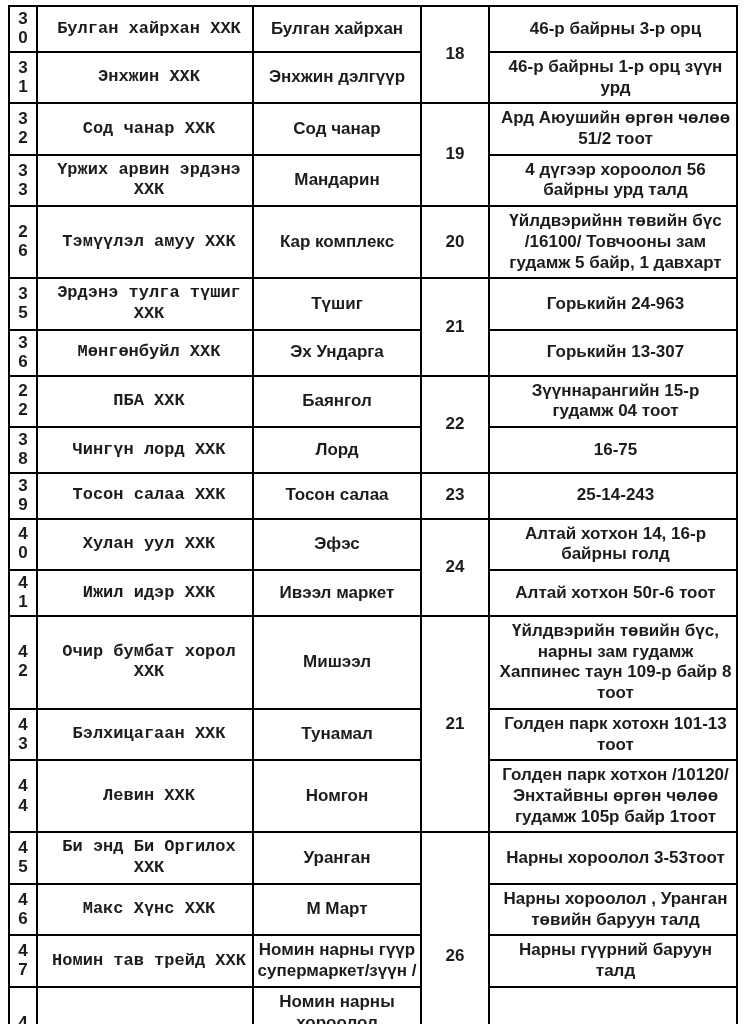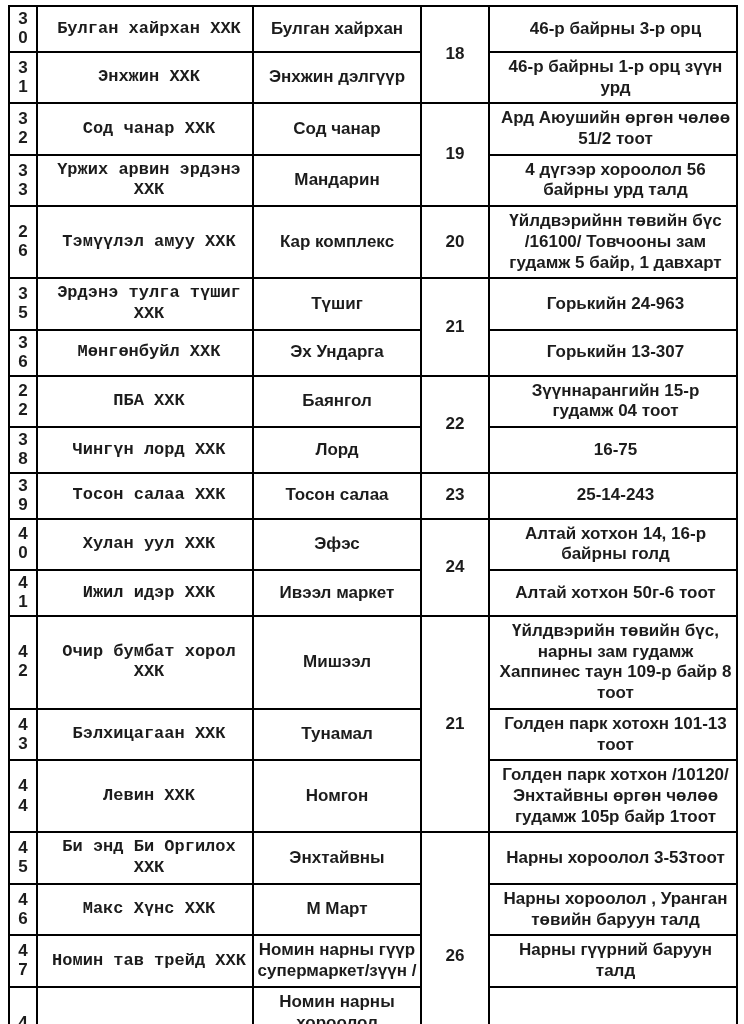--- a/index.html
+++ b/index.html
@@ -162,21 +162,21 @@
         </tr>
         <tr>
           <td class="col-no"><span class="no-stack">44</span></td>
           <td class="col-company">Левин ХХК</td>
           <td class="col-name">Номгон</td>
           <td class="col-address">Голден парк хотхон /10120/ Энхтайвны өргөн чөлөө гудамж 105р байр 1тоот</td>
         </tr>
         <tr>
           <td class="col-no"><span class="no-stack">45</span></td>
           <td class="col-company">Би энд Би Оргилох ХХК</td>
-          <td class="col-name">Энхтайвны</td>
+          <td class="col-name">Уранган</td>
           <td class="col-group" rowspan="4">26</td>
           <td class="col-address">Нарны хороолол 3-53тоот</td>
         </tr>
         <tr>
           <td class="col-no"><span class="no-stack">46</span></td>
           <td class="col-company">Макс Хүнс ХХК</td>
           <td class="col-name">М Март</td>
           <td class="col-address">Нарны хороолол , Уранган төвийн баруун талд</td>
         </tr>
         <tr>

